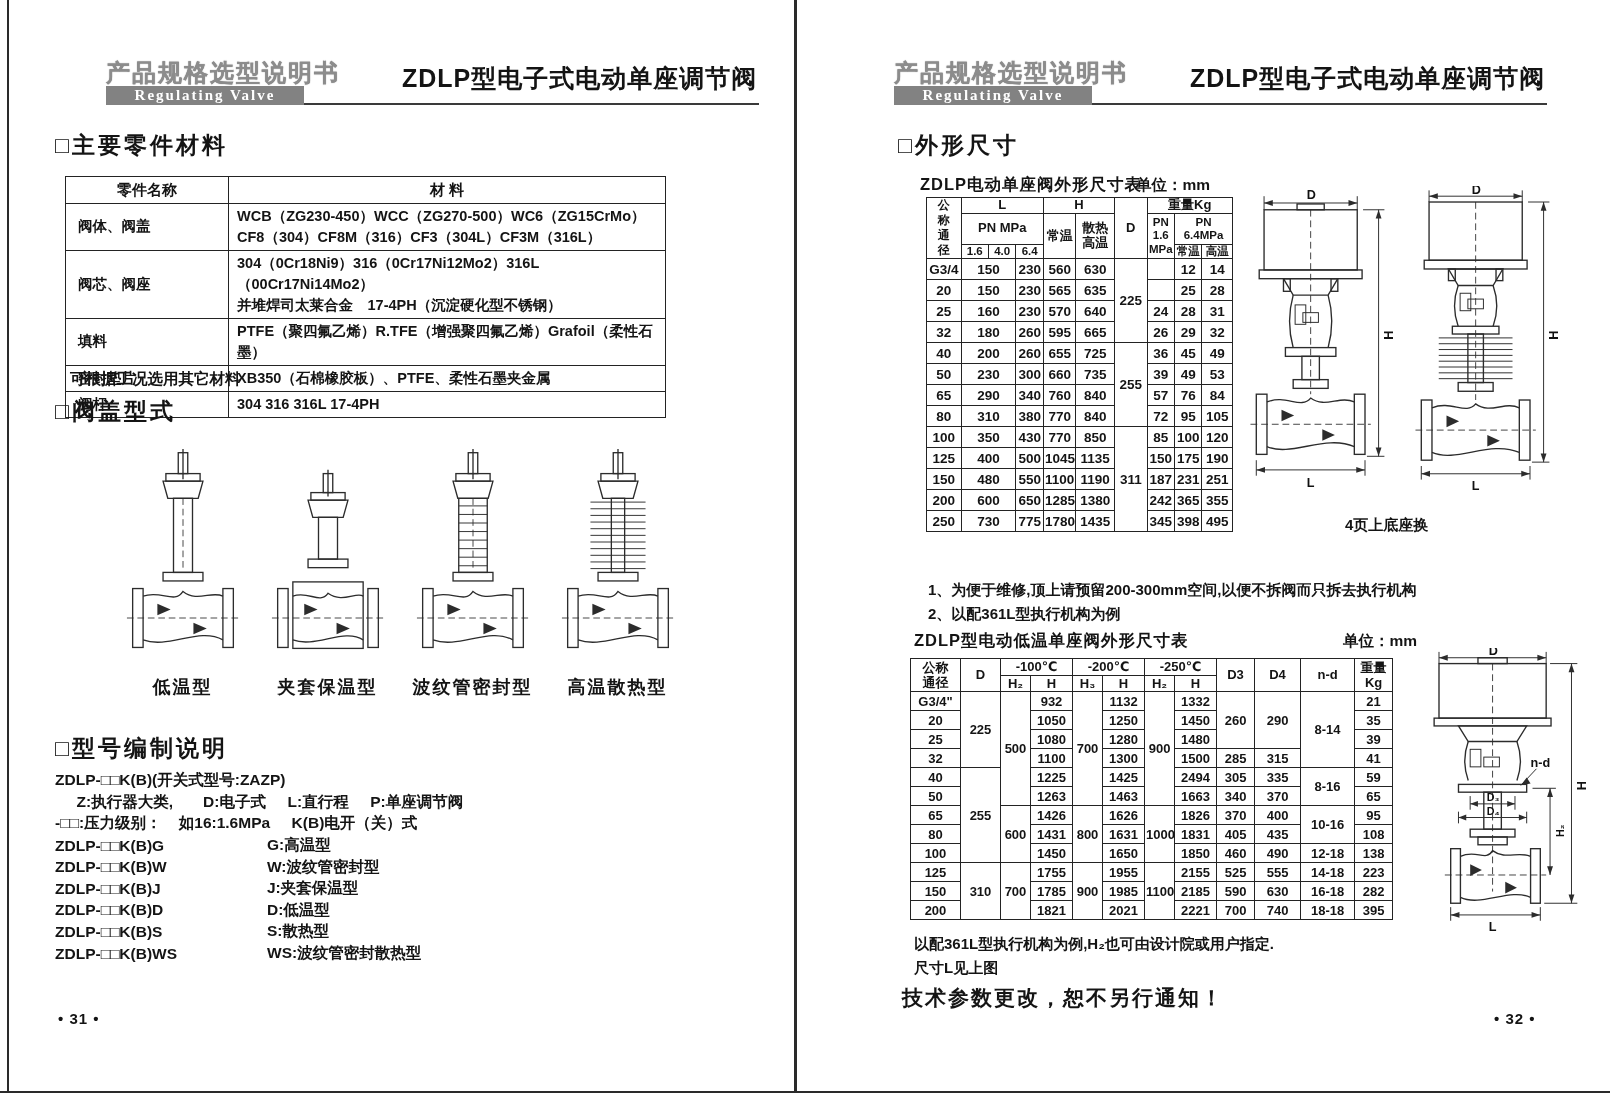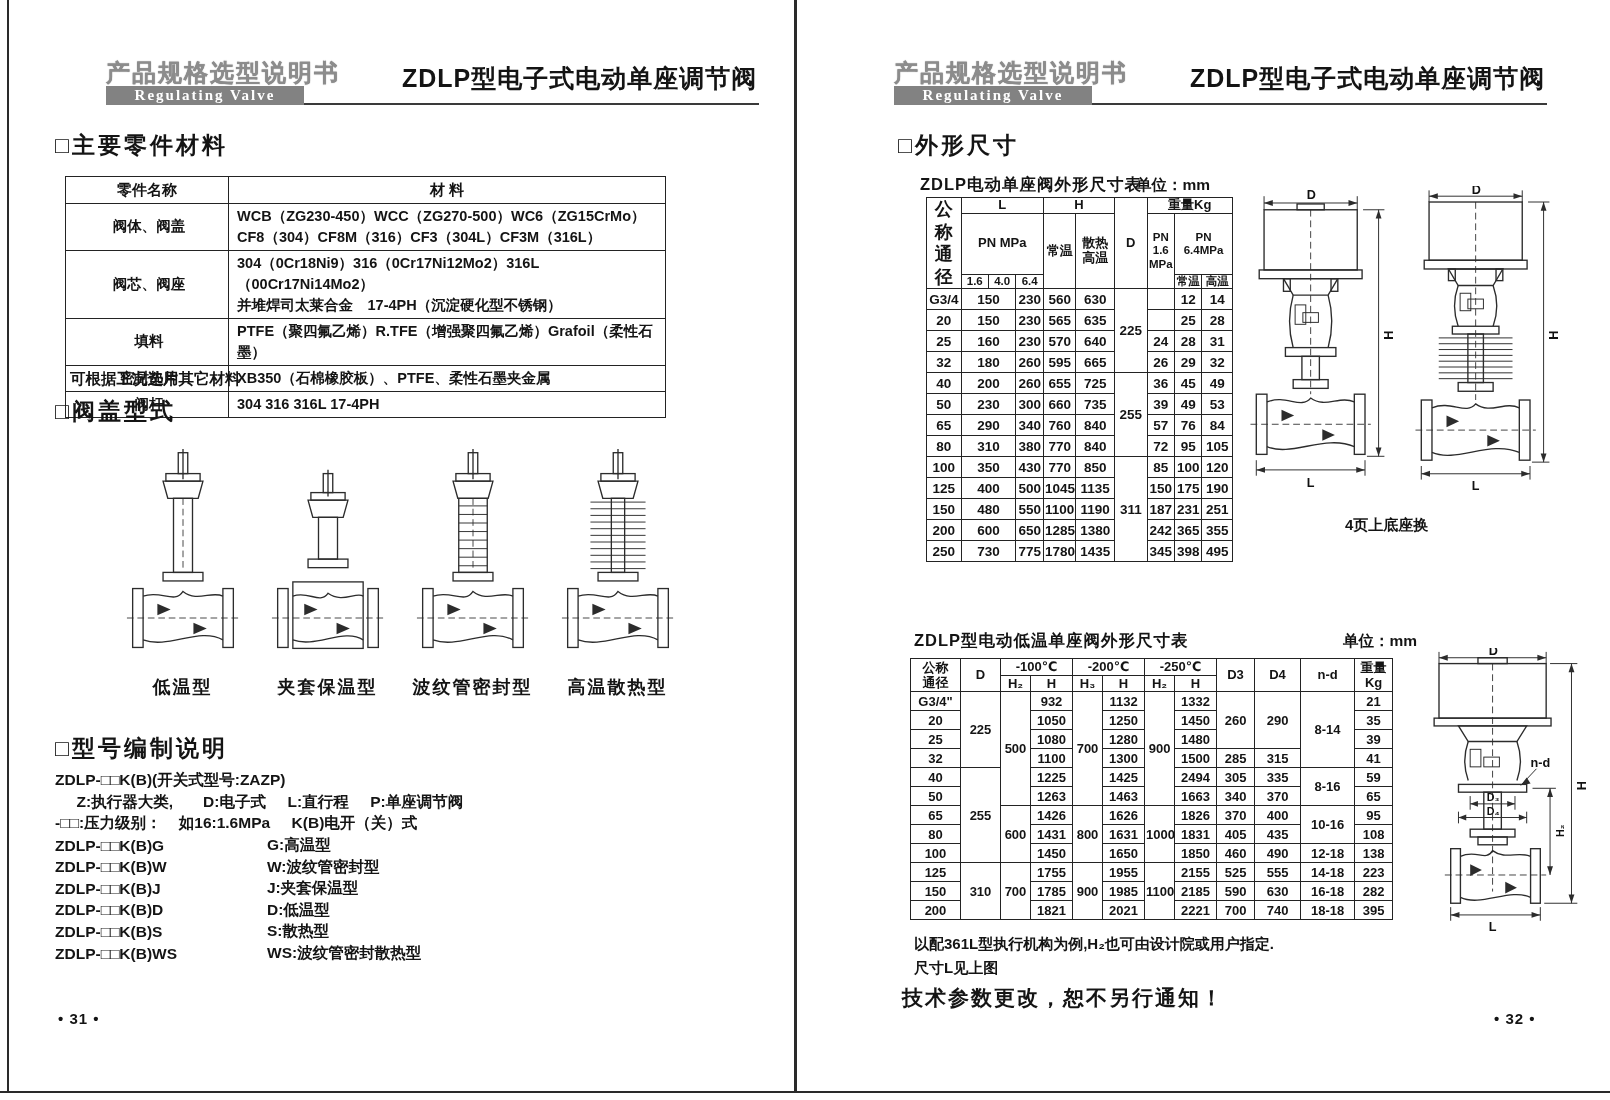--- a/index.html
+++ b/index.html
@@ -17,41 +17,41 @@
   .hdr-cn { position:absolute; top:57px; left:96px; font-size:24px; font-weight:600; color:#8c8c8c; letter-spacing:2px; text-shadow:0 0 1px #6a6a6a; }
   .hdr-bar { position:absolute; top:86px; left:96px; width:198px; height:19px; background:#828282; color:#fff; font-family:"Liberation Serif","DejaVu Serif",serif; font-weight:bold; font-size:15px; text-align:center; line-height:19px; letter-spacing:2px; }
   .hdr-title { position:absolute; top:62px; left:392px; font-size:25px; font-weight:bold; letter-spacing:1px; white-space:nowrap; }
   .hdr-rule { position:absolute; top:103px; left:294px; width:455px; height:2px; background:#3a3a3a; }
   
   .sec-h { font-size:23px; font-weight:bold; letter-spacing:3px; white-space:nowrap; }
   
   #mat-table { border-collapse:collapse; width:600px; table-layout:fixed; }
   #mat-table th, #mat-table td { border:1.6px solid #232323; font-weight:bold; padding:2px 8px; white-space:pre-line; font-size:14.5px; line-height:1.45; }
   #mat-table th { text-align:center; font-size:15px; }
-  #mat-table td.nm { text-align:center; padding-left:12px; }
+  #mat-table td.nm { text-align:left; padding-left:12px; }
   #mat-table td.mt { text-align:left; }
   .note-line { font-size:15.5px; font-weight:bold; }
   
   #bonnet-row { position:absolute; left:100px; top:447px; width:580px; display:flex; }
   .fig { width:145px; display:flex; flex-direction:column; align-items:center; }
   .fig-label { font-size:18px; font-weight:bold; letter-spacing:2px; white-space:nowrap; }
   
   #model-rows { position:absolute; left:45px; top:770px; }
   .mrow { display:flex; height:21.6px; align-items:center; font-weight:bold; font-size:15.5px; white-space:pre; }
   .mcode { display:inline-block; min-width:212px; }
   .page-no { font-size:15px; font-weight:bold; letter-spacing:1px; }
   
   .dim-title { font-size:16.5px; font-weight:bold; letter-spacing:1px; white-space:nowrap; }
   .unit { font-size:15.5px; font-weight:bold; white-space:nowrap; }
   table.dim { border-collapse:collapse; table-layout:fixed; }
   table.dim th, table.dim td { border:1.5px solid #232323; font-weight:bold; text-align:center; padding:0 1px; white-space:pre-line; }
   #t1 { width:307px; } #t1 td { height:21px; font-size:13.5px; }
   #t1 th { font-size:13px; line-height:1.15; }
   #t1 th.sm { font-size:11.5px; }
-  #t1 th.vert { font-size:18px; line-height:1.25; word-break:break-all; padding:0 6px; }
+  #t1 th.vert { font-size:12px; line-height:1.25; word-break:break-all; padding:0 6px; }
   #t2 { width:482px; } #t2 td { height:19px; font-size:13px; }
   #t2 th { font-size:13px; line-height:1.2; }
   .notes div { font-size:15px; font-weight:bold; line-height:24px; white-space:nowrap; }
   .notice { font-size:21px; font-weight:bold; letter-spacing:2px; white-space:nowrap; }
   .cap { font-size:15px; font-weight:bold; white-space:nowrap; }
   
   svg .ln { stroke:#2c2c2c; fill:none; stroke-width:1.4; }
   svg .th { stroke:#2c2c2c; fill:none; stroke-width:1; }
   svg .fl { fill:#2c2c2c; stroke:none; }
   svg .dsh { stroke:#2c2c2c; fill:none; stroke-width:0.9; stroke-dasharray:7 4; }
@@ -396,20 +396,24 @@
             <td>775</td>
             <td>1780</td>
             <td>1435</td>
             <td>345</td>
             <td>398</td>
             <td>495</td>
           </tr>
         </tbody>
     </table>
 
+    <div class="abs notes" style="left:130px; top:578px;" id="notes1">
+        <div>1、为便于维修,顶上请预留200-300mm空间,以便不拆阀而只拆去执行机构</div>
+        <div>2、以配361L型执行机构为例</div>
+      </div>
 
     <div class="abs dim-title" style="left:116px; top:630px;">ZDLP型电动低温单座阀外形尺寸表</div>
     <div class="abs unit" style="left:545px; top:631px;">单位：mm</div>
 
     <table id="t2" class="dim abs" style="left:112px; top:658px;">
       <colgroup>
         <col style="width:50px">
           <col style="width:40px">
         <col style="width:30px">
           <col style="width:42px">

